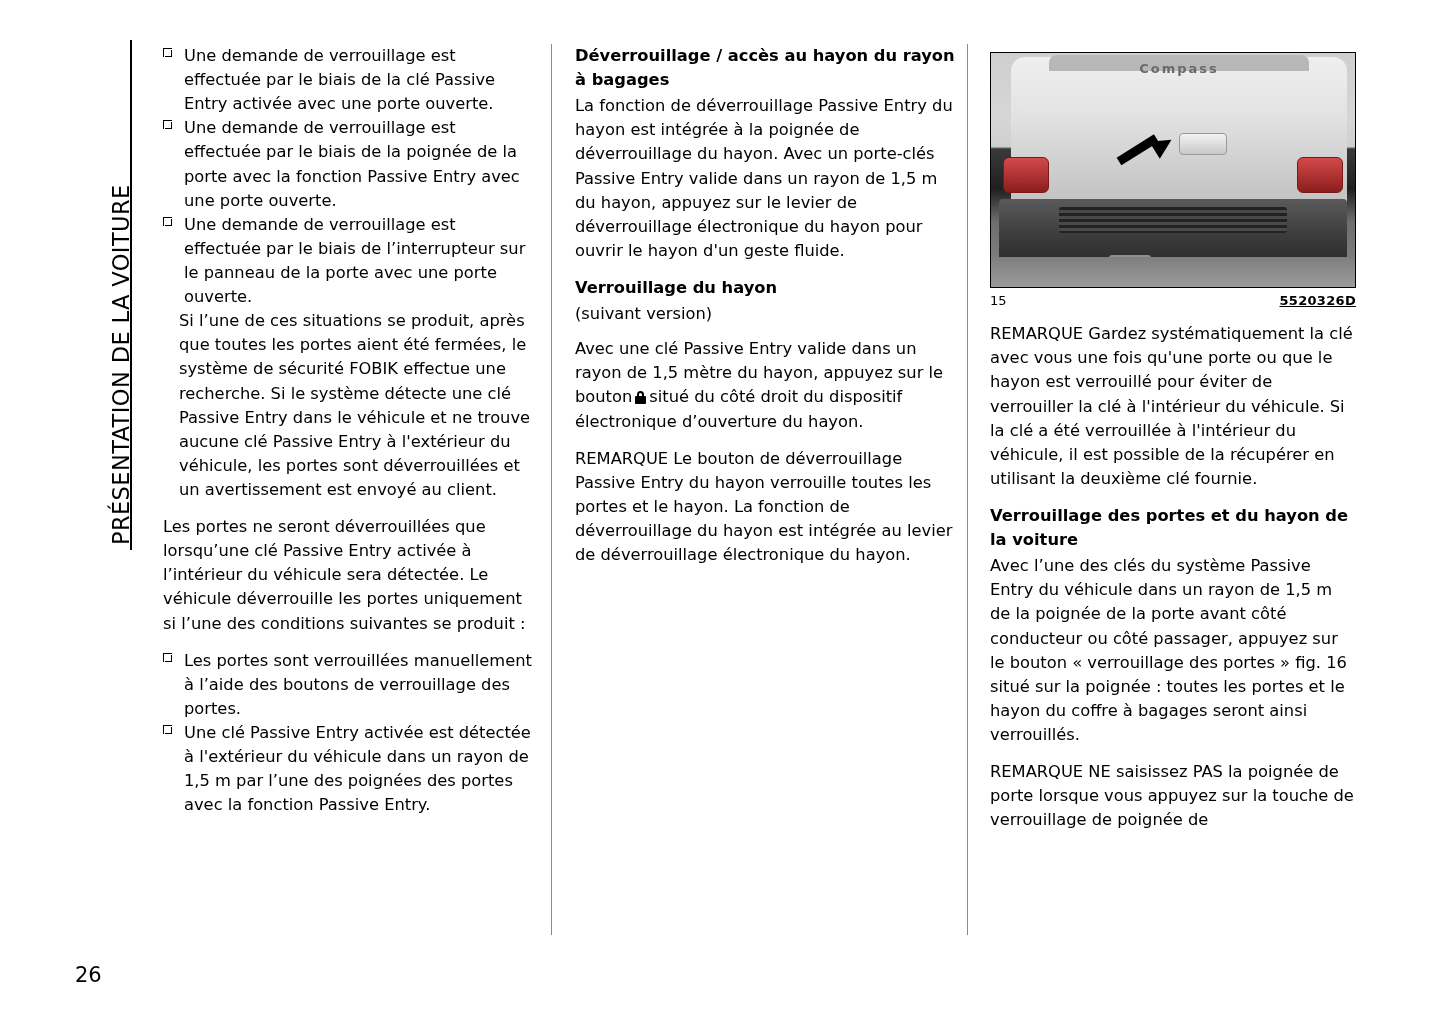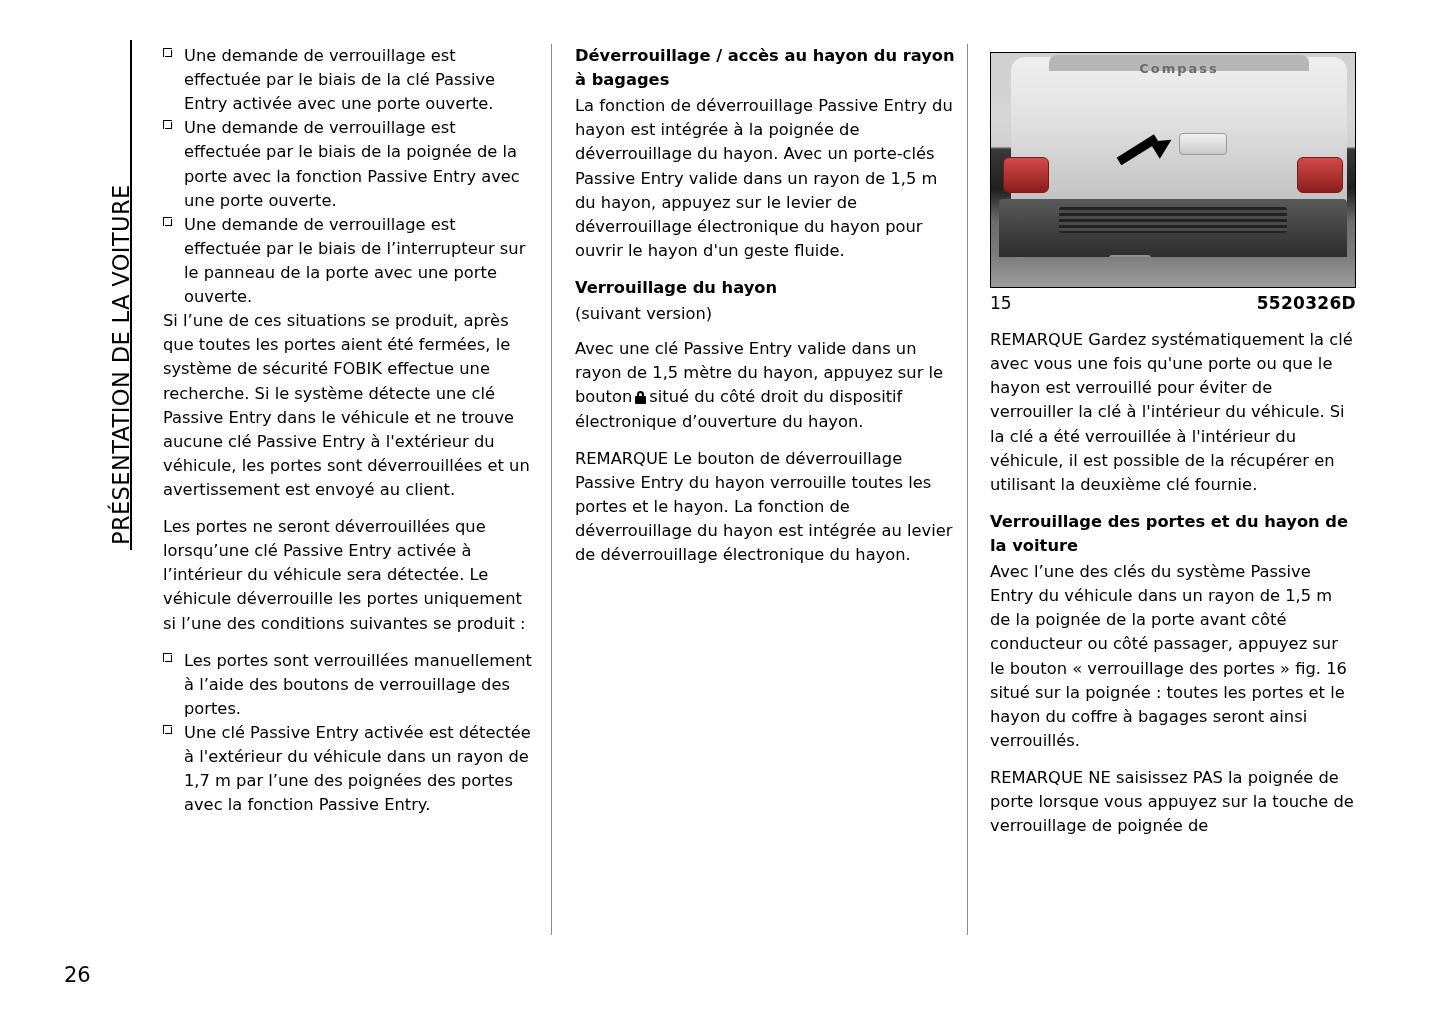--- a/index.html
+++ b/index.html
@@ -110,25 +110,25 @@
     height: 236px;
     border: 1px solid #000;
     box-sizing: border-box;
     position: relative;
     overflow: hidden;
     background: linear-gradient(#d9d9d9, #c9c9c9);
   }
   .fig-caption-row {
     display: flex;
     justify-content: space-between;
-    font-size: 17px;
+    font-size: 13px;
     margin-top: 3px;
     margin-bottom: 12px;
   }
-  .fig-code { font-weight: bold; letter-spacing: 0.3px; }
+  .fig-code { font-weight: bold; letter-spacing: 0.3px; text-decoration: underline; }
 
   
   .car-sky {
     position: absolute; left:0; top:0; right:0; height: 100%;
     background:
       linear-gradient(180deg, #cfcfcf 0%, #d6d6d6 28%, #cfcfcf 40%, #3a3a3a 41%, #1f1f1f 58%, #6d6d6d 72%, #8a8a8a 100%);
   }
   .car-body {
     position: absolute;
     left: 20px; top: 4px; right: 8px;
@@ -244,21 +244,21 @@
     position: absolute;
     left: 2.2px; top: 0;
     width: 6.6px; height: 7px;
     border: 2px solid #000;
     border-bottom: none;
     border-radius: 4px 4px 0 0;
     box-sizing: border-box;
   }
   .page-number {
     position: absolute;
-    left: 64px;
+    left: 75px;
     top: 963px;
     font-size: 21px;
     text-align: right;
   }
 </style>
 </head>
 <body>
 
 <div class="page">
 
@@ -266,24 +266,24 @@
     <div class="side-tab-text">PRÉSENTATION DE LA VOITURE</div>
   </div>
 
   <div class="col-sep sep1"></div>
   <div class="col-sep sep2"></div>
 
   <div class="col col1">
     <p class="bullet"><span class="sq"></span><span>Une demande de verrouillage est effectuée par le biais de la clé Passive Entry activée avec une porte ouverte.</span></p>
     <p class="bullet"><span class="sq"></span><span>Une demande de verrouillage est effectuée par le biais de la poignée de la porte avec la fonction Passive Entry avec une porte ouverte.</span></p>
     <p class="bullet"><span class="sq"></span><span>Une demande de verrouillage est effectuée par le biais de l’interrupteur sur le panneau de la porte avec une porte ouverte.</span></p>
-    <p class="para" style="margin-top:0;">Si l’une de ces situations se produit, après que toutes les portes aient été fermées, le système de sécurité FOBIK effectue une recherche. Si le système détecte une clé Passive Entry dans le véhicule et ne trouve aucune clé Passive Entry à l'extérieur du véhicule, les portes sont déverrouillées et un avertissement est envoyé au client.</p>
+    <p class="para" style="margin-top:0;margin-left:16px;">Si l’une de ces situations se produit, après que toutes les portes aient été fermées, le système de sécurité FOBIK effectue une recherche. Si le système détecte une clé Passive Entry dans le véhicule et ne trouve aucune clé Passive Entry à l'extérieur du véhicule, les portes sont déverrouillées et un avertissement est envoyé au client.</p>
     <p class="para">Les portes ne seront déverrouillées que lorsqu’une clé Passive Entry activée à l’intérieur du véhicule sera détectée. Le véhicule déverrouille les portes uniquement si l’une des conditions suivantes se produit :</p>
     <p class="bullet"><span class="sq"></span><span>Les portes sont verrouillées manuellement à l’aide des boutons de verrouillage des portes.</span></p>
-    <p class="bullet"><span class="sq"></span><span>Une clé Passive Entry activée est détectée à l'extérieur du véhicule dans un rayon de 1,7 m par l’une des poignées des portes avec la fonction Passive Entry.</span></p>
+    <p class="bullet"><span class="sq"></span><span>Une clé Passive Entry activée est détectée à l'extérieur du véhicule dans un rayon de 1,5 m par l’une des poignées des portes avec la fonction Passive Entry.</span></p>
   </div>
 
   <div class="col col2">
     <p class="bold-head">Déverrouillage / accès au hayon du rayon à bagages</p>
     <p class="para">La fonction de déverrouillage Passive Entry du hayon est intégrée à la poignée de déverrouillage du hayon. Avec un porte-clés Passive Entry valide dans un rayon de 1,5 m du hayon, appuyez sur le levier de déverrouillage électronique du hayon pour ouvrir le hayon d'un geste fluide.</p>
     <p class="bold-head">Verrouillage du hayon</p>
     <p class="tight">(suivant version)</p>
     <p class="para"><span>Avec une clé Passive Entry valide dans un rayon de 1,5 mètre du hayon, appuyez sur le bouton</span><span class="lock-glyph"><span class="shackle"></span><span class="body"></span></span><span>situé du côté droit du dispositif électronique d’ouverture du hayon.</span></p>
     <p class="para">REMARQUE Le bouton de déverrouillage Passive Entry du hayon verrouille toutes les portes et le hayon. La fonction de déverrouillage du hayon est intégrée au levier de déverrouillage électronique du hayon.</p>
   </div>

